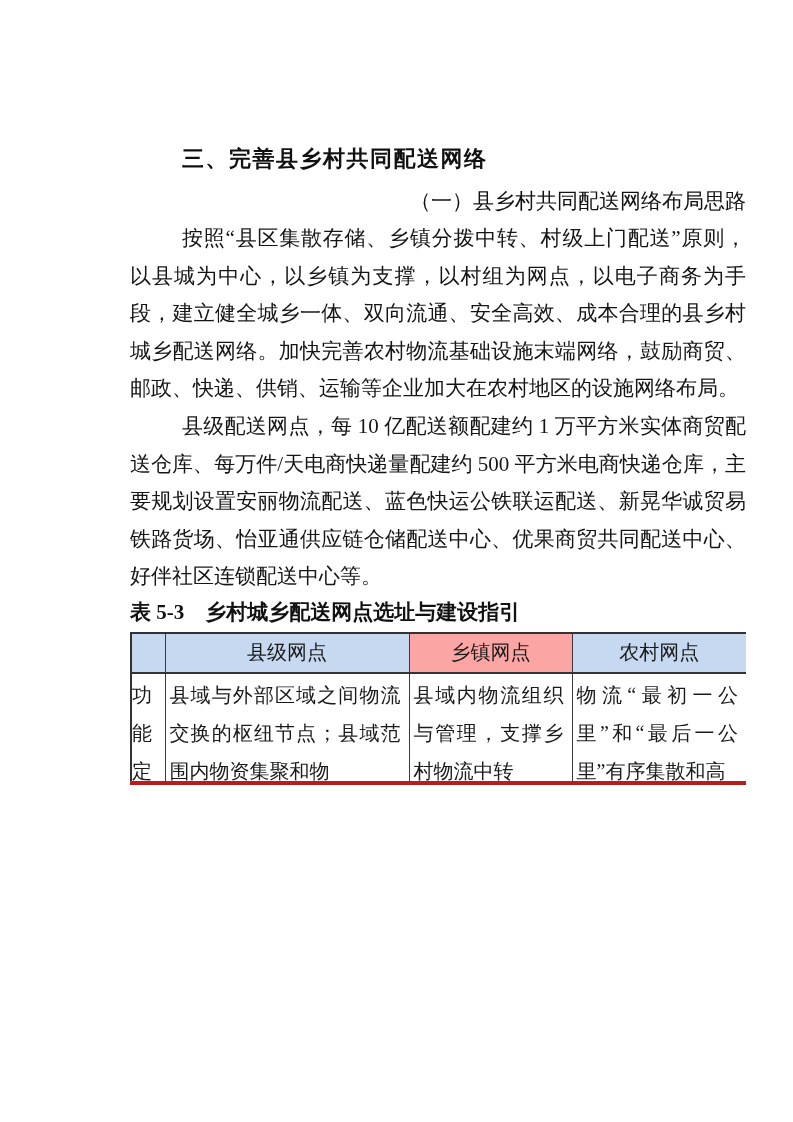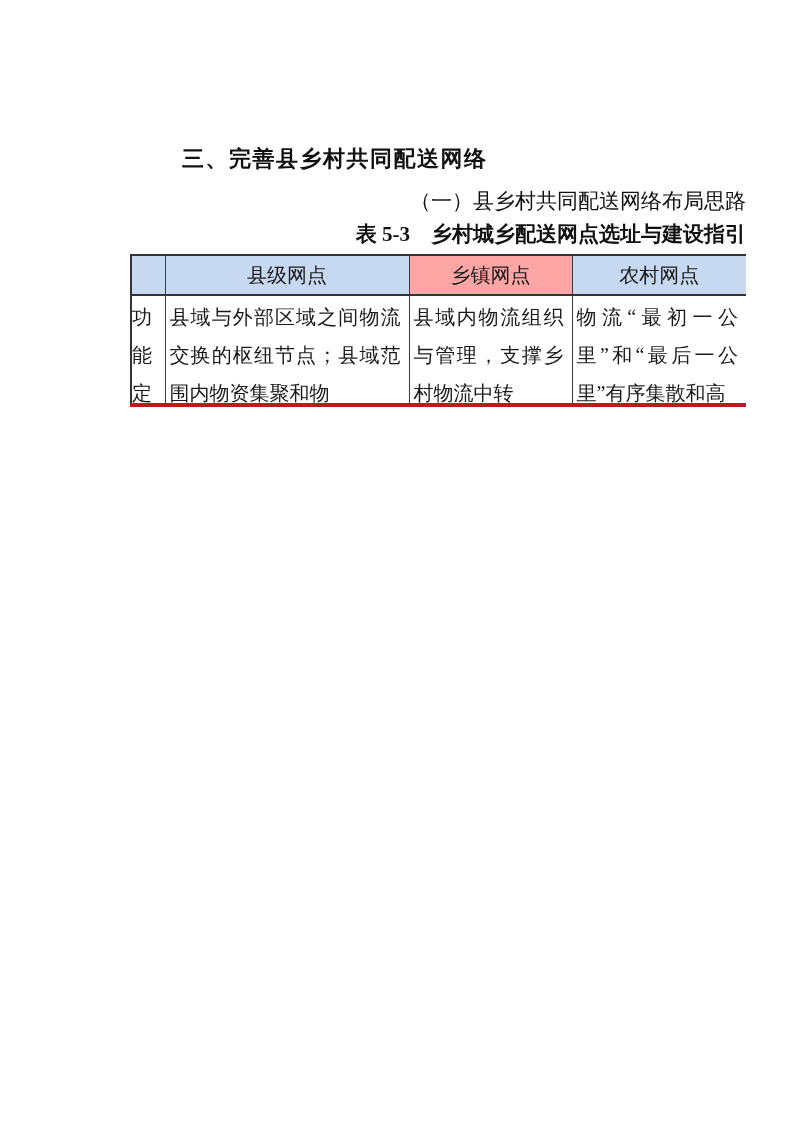--- a/index.html
+++ b/index.html
@@ -49,21 +49,21 @@
     line-height: 37.6px;
     text-align: justify;
     text-indent: 52px;
     color: #151515;
   }
   .table-caption {
     margin: 2px 0 6px 0;
     font-size: 21px;
     font-weight: 700;
     line-height: 28px;
-    text-align: right;
+    text-align: left;
     color: #111111;
   }
   .table-clip {
     height: 149px;
     overflow: hidden;
     border-bottom: 4px solid #b91c1c;
   }
   table.t53 {
     width: 616px;
     table-layout: fixed;
@@ -108,21 +108,23 @@
 </head>
 <body>
 
 <div class="page">
   <div class="content">
 
     <h1 class="section-heading">三、完善县乡村共同配送网络</h1>
 
     <h2 class="subsection-heading">（一）县乡村共同配送网络布局思路</h2>
 
+    <p class="para">按照“县区集散存储、乡镇分拨中转、村级上门配送”原则，以县城为中心，以乡镇为支撑，以村组为网点，以电子商务为手段，建立健全城乡一体、双向流通、安全高效、成本合理的县乡村城乡配送网络。加快完善农村物流基础设施末端网络，鼓励商贸、邮政、快递、供销、运输等企业加大在农村地区的设施网络布局。</p>
 
+    <p class="para">县级配送网点，每 10 亿配送额配建约 1 万平方米实体商贸配送仓库、每万件/天电商快递量配建约 500 平方米电商快递仓库，主要规划设置安丽物流配送、蓝色快运公铁联运配送、新晃华诚贸易铁路货场、怡亚通供应链仓储配送中心、优果商贸共同配送中心、好伴社区连锁配送中心等。</p>
 
 
     <div class="table-caption">表 5-3　乡村城乡配送网点选址与建设指引</div>
 
     <div class="table-clip">
       <table class="t53">
         <colgroup>
           <col style="width:34px">
           <col style="width:244px">
           <col style="width:163px">

